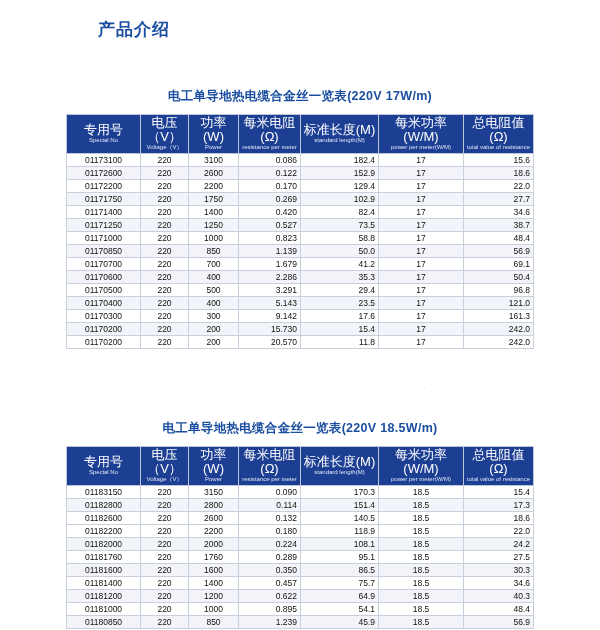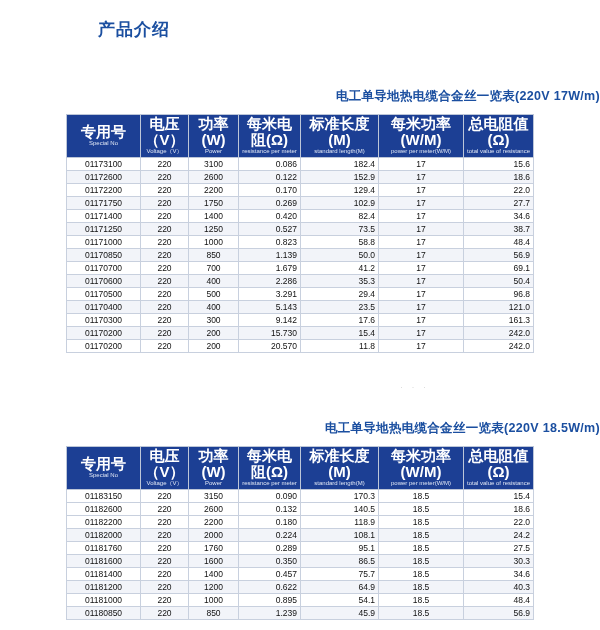--- a/index.html
+++ b/index.html
@@ -28,21 +28,21 @@
     letter-spacing: 1px;
   }
   .section {
     position: absolute;
     left: 0;
     width: 600px;
   }
   .section-1 { top: 88px; }
   .section-2 { top: 420px; }
   .tbl-title {
-    text-align: right;
+    text-align: center;
     font-size: 12.5px;
     font-weight: bold;
     color: #1b4fa0;
     margin: 0 0 9px 0;
     letter-spacing: 0.3px;
   }
   table.grid {
     border-collapse: collapse;
     margin: 0 auto;
     width: 467px;
@@ -51,22 +51,22 @@
   table.grid thead th {
     background: #1c3f94;
     color: #ffffff;
     border: 1px solid #bcc6d8;
     padding: 1px 2px 2px 2px;
     line-height: 1.08;
     vertical-align: middle;
   }
   .th-cn {
     display: block;
-    font-size: 15px;
-    font-weight: bold;
+    font-size: 13px;
+    font-weight: normal;
   }
   .th-en {
     display: block;
     font-size: 6px;
     font-weight: normal;
     color: #dfe6f4;
     white-space: nowrap;
     overflow: hidden;
   }
   table.grid tbody td {
@@ -340,20 +340,29 @@
       <tbody>
           <tr class="even">
             <td class="l">01183150</td>
             <td class="c">220</td>
             <td class="c">3150</td>
             <td class="r">0.090</td>
             <td class="r">170.3</td>
             <td class="c">18.5</td>
             <td class="r">15.4</td>
           </tr>
+          <tr class="odd">
+            <td class="l">01182800</td>
+            <td class="c">220</td>
+            <td class="c">2800</td>
+            <td class="r">0.114</td>
+            <td class="r">151.4</td>
+            <td class="c">18.5</td>
+            <td class="r">17.3</td>
+          </tr>
           <tr class="even">
             <td class="l">01182600</td>
             <td class="c">220</td>
             <td class="c">2600</td>
             <td class="r">0.132</td>
             <td class="r">140.5</td>
             <td class="c">18.5</td>
             <td class="r">18.6</td>
           </tr>
           <tr class="even">

